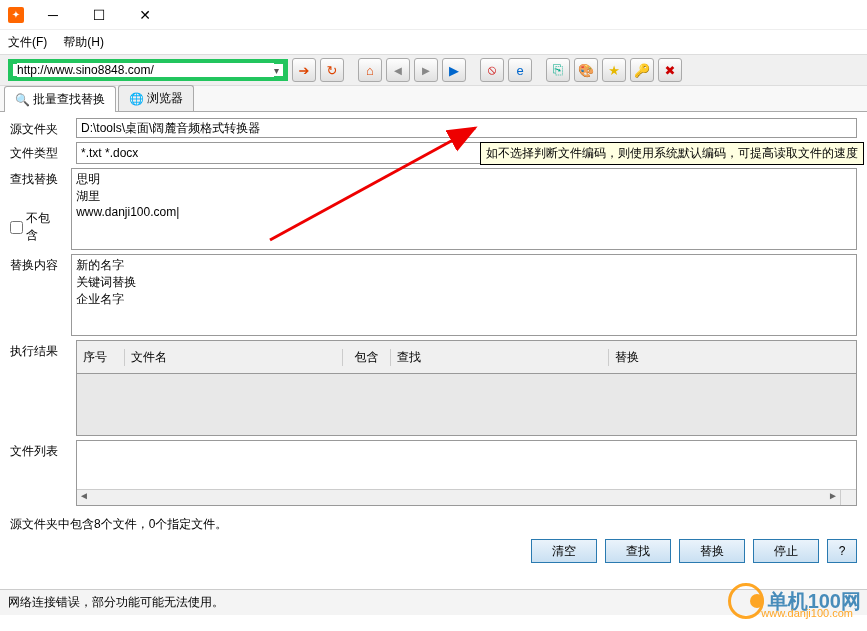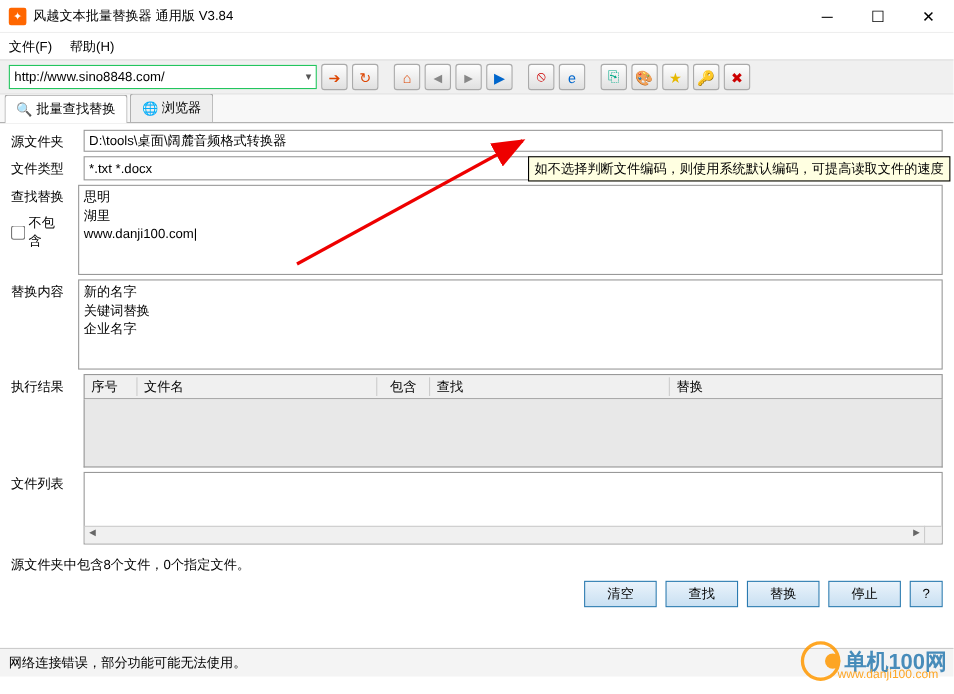--- a/index.html
+++ b/index.html
@@ -5,38 +5,38 @@
 * { box-sizing: border-box; margin: 0; padding: 0; }
 body { font-family: "Microsoft YaHei", SimSun, sans-serif; font-size: 12px; background: #fff; width: 867px; height: 631px; position: relative; overflow: hidden; }
 .titlebar { height: 30px; display: flex; align-items: center; padding: 0 0 0 8px; background: #fff; border-bottom: 1px solid #eee; }
 .titlebar .ico { width: 16px; height: 16px; background: #ff6600; border-radius: 2px; margin-right: 6px; display: inline-flex; align-items: center; justify-content: center; color: #fff; font-size: 10px; }
 .titlebar .ttl { flex: 1; }
 .winbtns { display: flex; }
 .winbtn { width: 46px; height: 30px; text-align: center; line-height: 30px; font-size: 14px; cursor: pointer; }
 .menubar { height: 24px; padding: 2px 8px; display: flex; gap: 16px; align-items: center; }
 .menubar span { cursor: pointer; }
 .toolbar { height: 32px; padding: 3px 8px; display: flex; align-items: center; gap: 4px; background: #f0f0f0; border-top: 1px solid #ddd; border-bottom: 1px solid #ddd; }
-.urlbox { width: 280px; height: 22px; border: 1px solid #22c55e; background: #fff; display: flex; align-items: center; padding: 0 4px; }
+.urlbox { width: 280px; height: 22px; border: 5px solid #22c55e; background: #fff; display: flex; align-items: center; padding: 0 4px; }
 .urlbox input { border: none; outline: none; flex: 1; font-size: 12px; }
 .urlbox .dd { cursor: pointer; font-size: 10px; color: #555; }
 .tbtn { width: 24px; height: 24px; border: 1px solid #aaa; background: linear-gradient(#fefefe,#e0e0e0); border-radius: 3px; display: inline-flex; align-items: center; justify-content: center; cursor: pointer; font-size: 13px; }
 .tsep { width: 6px; }
 .tabs { height: 26px; display: flex; align-items: flex-end; padding: 0 4px; border-bottom: 1px solid #aaa; background: #f8f8f8; }
 .tab { padding: 4px 10px; border: 1px solid #aaa; border-bottom: none; margin-right: 2px; background: #eee; cursor: pointer; display: flex; align-items: center; gap: 4px; border-radius: 3px 3px 0 0; }
 .tab.active { background: #fff; position: relative; top: 1px; }
 .tab .tico { width: 14px; height: 14px; display: inline-block; }
 .body { padding: 6px 10px 0 10px; }
 .row { display: flex; align-items: flex-start; margin-bottom: 4px; }
 .lbl { width: 66px; padding-top: 3px; }
 .cbx { display: inline-flex; align-items: center; margin-right: 14px; }
 .cbx input { margin-right: 3px; }
 .sel, .inp { border: 1px solid #999; background: #fff; font-size: 12px; font-family: inherit; padding: 2px 4px; }
 .wide { flex: 1; }
 .ta { border: 1px solid #999; background: #fff; font-size: 12px; font-family: inherit; padding: 2px 4px; resize: none; width: 100%; }
-.table-hd { display: flex; background: #f0f0f0; border: 1px solid #999; height: 23px; align-items: center; }
+.table-hd { display: flex; background: #f0f0f0; border: 1px solid #999; height: 34px; align-items: center; }
 .table-hd > div { border-right: 1px solid #ccc; padding: 0 6px; }
 .table-bd { border: 1px solid #999; border-top: none; background: #e8e8e8; height: 62px; }
 .filelist-wrap { border: 1px solid #999; height: 66px; position: relative; }
 .filelist-wrap .sb-h { position: absolute; bottom: 0; left: 0; right: 16px; height: 16px; background: #f0f0f0; border-top: 1px solid #ccc; }
 .filelist-wrap .sb-h::before { content: "◄"; position: absolute; left: 2px; top: 0; font-size: 10px; color: #666; }
 .filelist-wrap .sb-h::after { content: "►"; position: absolute; right: 2px; top: 0; font-size: 10px; color: #666; }
 .filelist-wrap .sb-c { position: absolute; bottom: 0; right: 0; width: 16px; height: 16px; background: #f0f0f0; border-left: 1px solid #ccc; border-top: 1px solid #ccc; }
 .status1 { padding: 6px 10px; }
 .btnrow { display: flex; justify-content: flex-end; gap: 8px; padding: 0 10px 6px 0; }
 .btn { width: 66px; height: 24px; border: 1px solid #2a7ab0; background: linear-gradient(#eaf3fb,#c9e0f2); cursor: pointer; font-size: 12px; font-family: inherit; }
@@ -49,21 +49,20 @@
 .watermark .logo::after { content: ""; position: absolute; right: -3px; top: 8px; width: 14px; height: 14px; background: #ff9800; border-radius: 50%; }
 .watermark .txt { color: #2a7ab0; font-size: 20px; font-weight: bold; }
 .watermark .sub { position: absolute; right: 8px; bottom: 0; font-size: 11px; color: #ff9800; }
 select.combo { flex: 1; height: 22px; border: 1px solid #999; font-size: 12px; font-family: inherit; background: #fff; }
 </style>
 </head>
 <body>
 
 <div class="titlebar">
   <span class="ico">✦</span>
-  <span class="ttl">风越文本批量替换器 通用版 V3.84</span>
   <div class="winbtns">
     <div class="winbtn">─</div>
     <div class="winbtn">☐</div>
     <div class="winbtn close">✕</div>
   </div>
 </div>
 
 <div class="menubar">
   <span>文件(F)</span>
   <span>帮助(H)</span>
@@ -115,21 +114,21 @@
     <div class="lbl">文件类型</div>
     <select class="combo">
       <option>*.txt *.docx</option>
     </select>
   </div>
 
 
   <div class="row">
     <div class="lbl" style="width:66px;">
       <div>查找替换</div>
-      <label class="cbx" style="margin-top:6px;">
+      <label class="cbx" style="margin-top:22px;">
           <input type="checkbox" style="">
           <span>不包含</span>
         </label>
     </div>
     <textarea class="ta" style="height: 82px;">思明
 湖里
 www.danji100.com|</textarea>
   </div>
 
   <div class="row">

